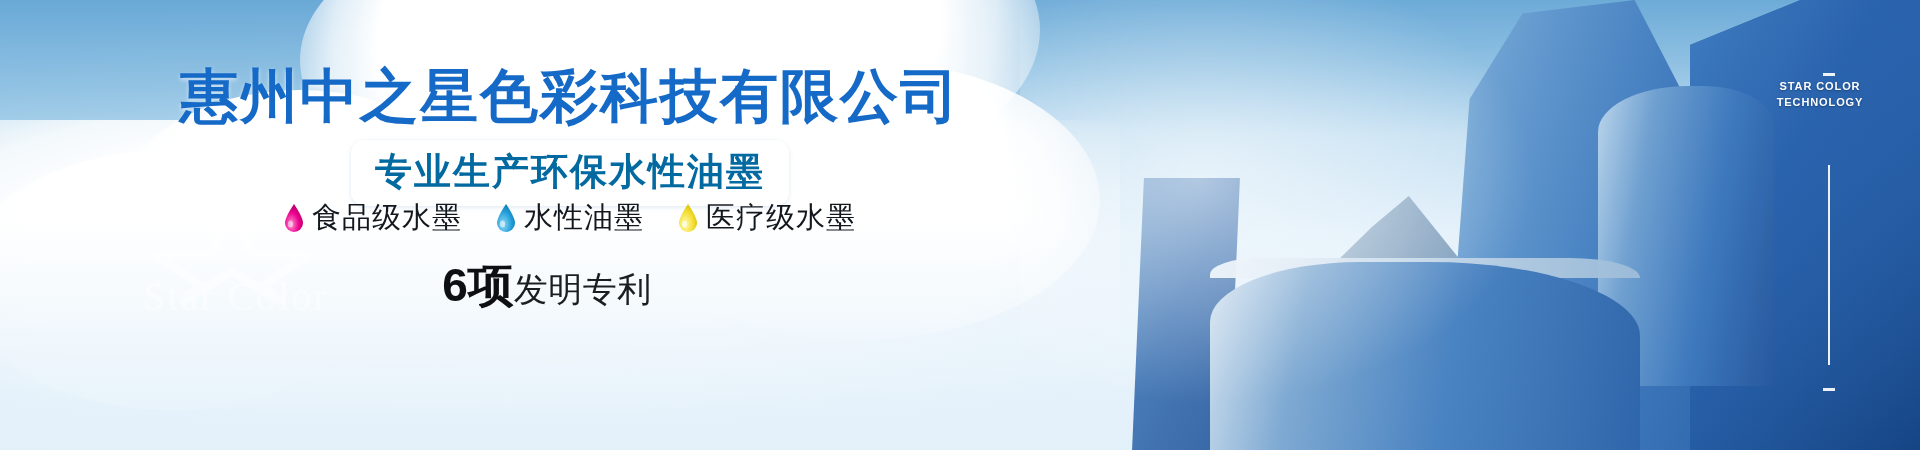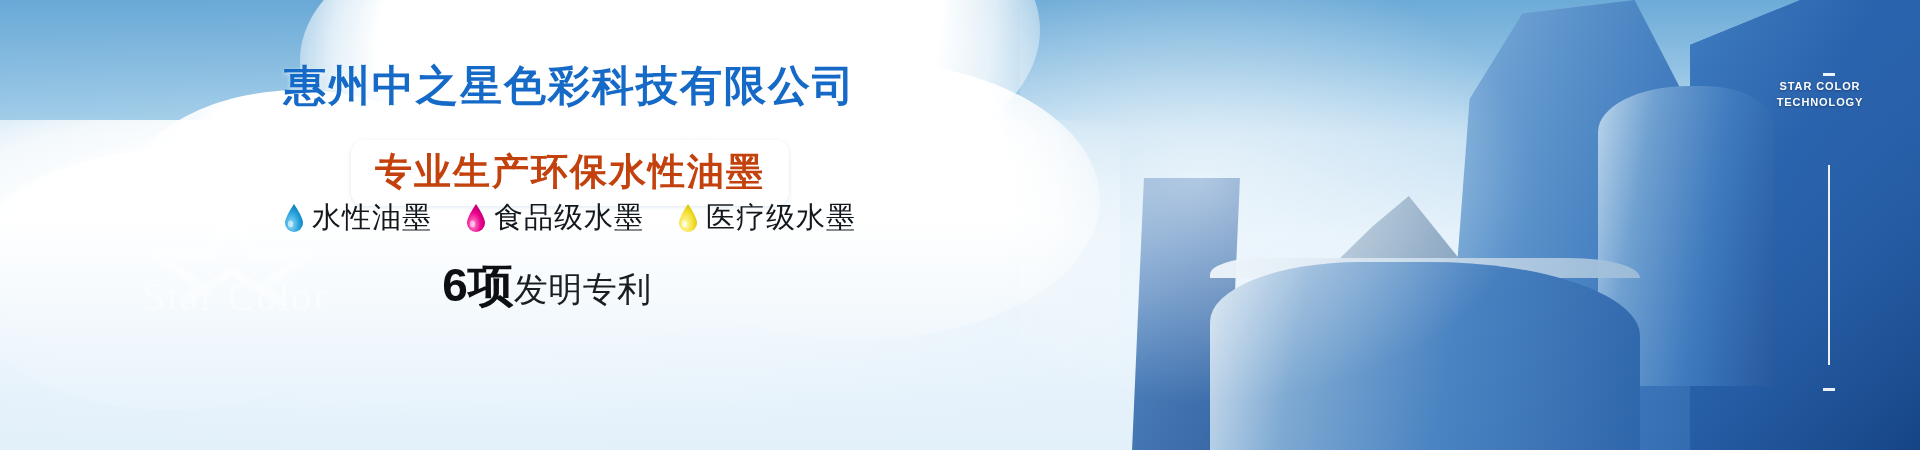--- a/index.html
+++ b/index.html
@@ -142,37 +142,37 @@
   .content {
     position:absolute; left:0; top:0;
     width:1140px; height:450px;
     z-index:20;
   }
 
   
   .title {
     position:absolute; left:0; top:58px; width:1140px;
     text-align:center;
-    font-size:42px; font-weight:bold;
+    font-size:58px; font-weight:bold;
     letter-spacing:2px;
     color:#1569c7;
     white-space:nowrap;
     text-shadow:0 2px 4px rgba(255,255,255,0.6);
   }
 
   
   .pill-wrap { position:absolute; left:0; top:140px; width:1140px; text-align:center; }
   .pill {
     display:inline-block;
     background:rgba(255,255,255,0.92);
     border-radius:14px;
     padding:7px 24px 9px 24px;
     font-size:37px; font-weight:bold;
     letter-spacing:2px;
-    color:#c2410c;
+    color:#0369a1;
     white-space:nowrap;
     box-shadow:0 1px 4px rgba(120,160,200,0.25);
   }
 
   
   .features {
     position:absolute; left:0; top:198px; width:1140px;
     display:flex; justify-content:center; align-items:center;
     gap:34px;
   }
@@ -249,54 +249,54 @@
 
   <div class="content">
 
     <div class="title">惠州中之星色彩科技有限公司</div>
 
     <div class="pill-wrap">
       <span class="pill">专业生产环保水性油墨</span>
     </div>
 
     <div class="features">
+
+      <div class="feature">
+        <svg class="drop" viewBox="0 0 20 28">
+          <defs>
+              <radialGradient id="g1" cx="35%" cy="72%" r="70%">
+            <stop offset="0%" stop-color="#ff8ed2"></stop>
+                <stop offset="60%" stop-color="#ec008c"></stop>
+                <stop offset="100%" stop-color="#b8006e"></stop>
+          </radialGradient>
+            </defs>
+          <path d="M10 0 C10 0 19 13 19 19 A9 9 0 0 1 1 19 C1 13 10 0 10 0 Z" fill="url(#g1)"></path>
+          <ellipse cx="6.5" cy="20" rx="2.6" ry="3.6" fill="#ffffff" opacity="0.5"></ellipse>
+        </svg>
+        <span class="feature-label">食品级水墨</span>
+      </div>
 
       <div class="feature">
         <svg class="drop" viewBox="0 0 20 28">
           <defs>
               <radialGradient id="g0" cx="35%" cy="72%" r="70%">
             <stop offset="0%" stop-color="#8fd8f5"></stop>
                 <stop offset="60%" stop-color="#29a3dc"></stop>
                 <stop offset="100%" stop-color="#0b7fba"></stop>
           </radialGradient>
             </defs>
           <path d="M10 0 C10 0 19 13 19 19 A9 9 0 0 1 1 19 C1 13 10 0 10 0 Z" fill="url(#g0)"></path>
           <ellipse cx="6.5" cy="20" rx="2.6" ry="3.6" fill="#ffffff" opacity="0.55"></ellipse>
         </svg>
         <span class="feature-label">水性油墨</span>
       </div>
 
       <div class="feature">
         <svg class="drop" viewBox="0 0 20 28">
           <defs>
-              <radialGradient id="g1" cx="35%" cy="72%" r="70%">
-            <stop offset="0%" stop-color="#ff8ed2"></stop>
-                <stop offset="60%" stop-color="#ec008c"></stop>
-                <stop offset="100%" stop-color="#b8006e"></stop>
-          </radialGradient>
-            </defs>
-          <path d="M10 0 C10 0 19 13 19 19 A9 9 0 0 1 1 19 C1 13 10 0 10 0 Z" fill="url(#g1)"></path>
-          <ellipse cx="6.5" cy="20" rx="2.6" ry="3.6" fill="#ffffff" opacity="0.5"></ellipse>
-        </svg>
-        <span class="feature-label">食品级水墨</span>
-      </div>
-
-      <div class="feature">
-        <svg class="drop" viewBox="0 0 20 28">
-          <defs>
               <radialGradient id="g2" cx="35%" cy="72%" r="70%">
             <stop offset="0%" stop-color="#fff9b0"></stop>
                 <stop offset="60%" stop-color="#f5e03a"></stop>
                 <stop offset="100%" stop-color="#ddc400"></stop>
           </radialGradient>
             </defs>
           <path d="M10 0 C10 0 19 13 19 19 A9 9 0 0 1 1 19 C1 13 10 0 10 0 Z" fill="url(#g2)"></path>
           <ellipse cx="6.5" cy="20" rx="2.6" ry="3.6" fill="#ffffff" opacity="0.6"></ellipse>
         </svg>
         <span class="feature-label">医疗级水墨</span>

